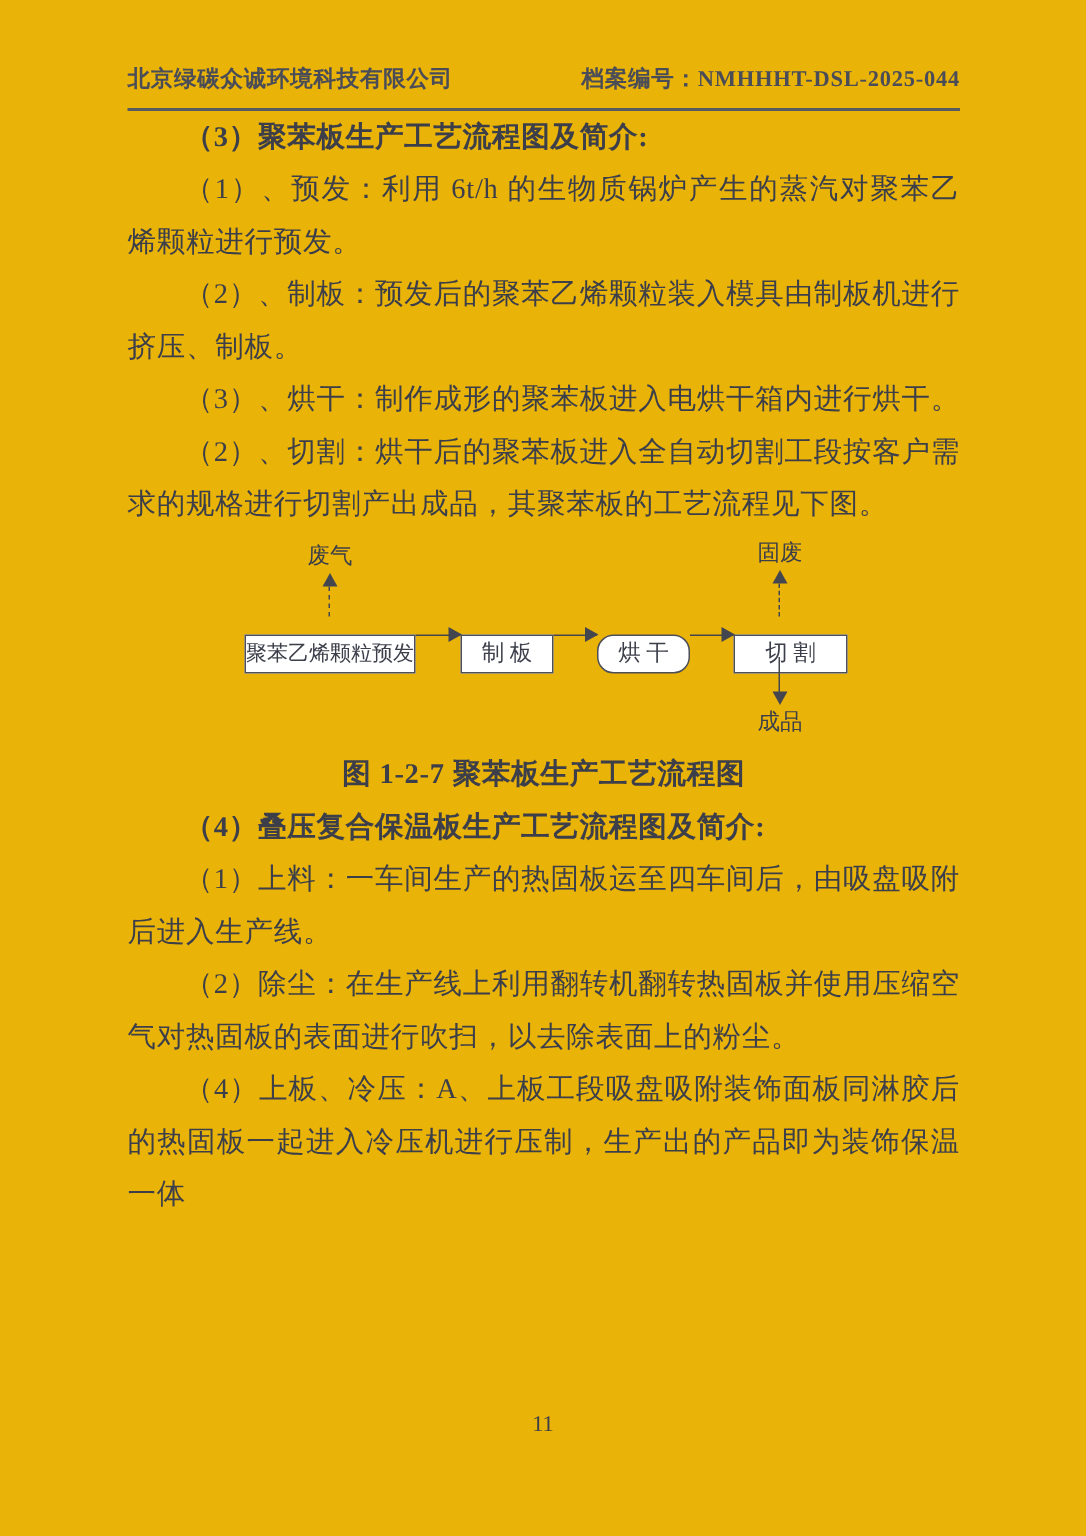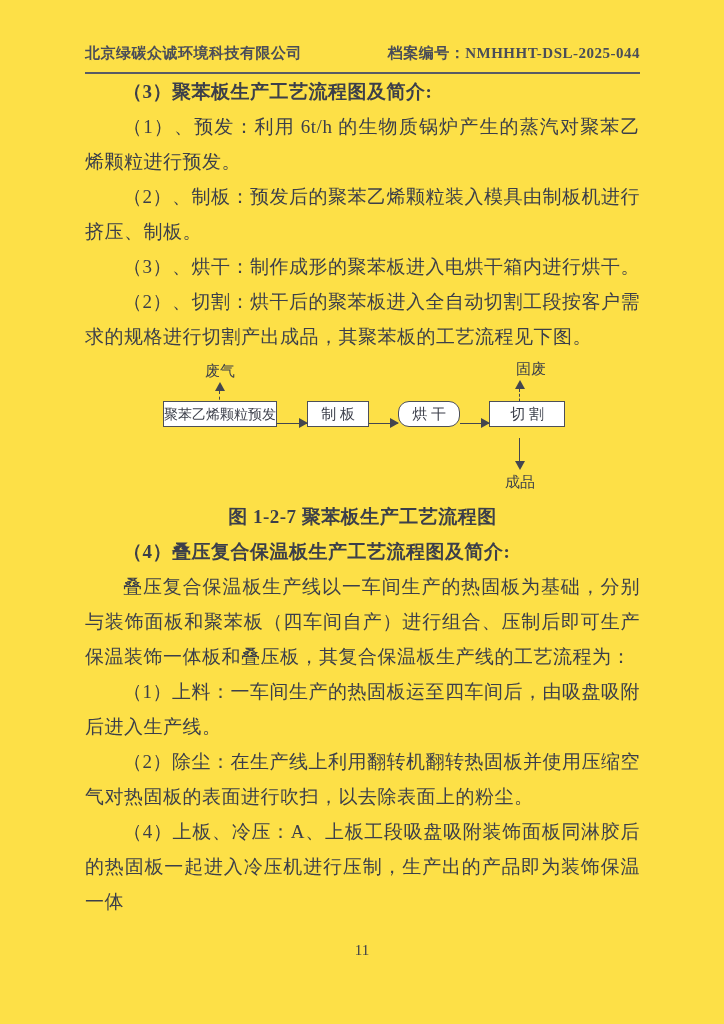--- a/index.html
+++ b/index.html
@@ -4,21 +4,21 @@
 <style>
   * { box-sizing: border-box; margin: 0; padding: 0; }
   html, body { background: #ffffff; }
   body {
     width: 724px; height: 1024px;
     position: relative;
     font-family: "Liberation Serif", "DejaVu Serif", serif;
     color: #3c3f4a;
     overflow: hidden;
   }
-  .page { position: absolute; inset: 0; background: #fde047; }
+  .page { position: absolute; inset: 0; background: #eab308; }
 
   
   .header {
     margin: 44px 84px 0 85px;
     display: flex; justify-content: space-between; align-items: flex-end;
     padding-bottom: 9px;
     border-bottom: 2px solid #585b64;
     font-size: 15px; line-height: 19px;
     font-weight: bold; color: #4a4d58;
     letter-spacing: 0.5px;
@@ -36,21 +36,21 @@
   .heading { font-weight: bold; }
   .caption { text-align: center; text-indent: 0 !important; font-weight: bold; }
 
   
   .diagram { position: relative; height: 145px; font-size: 15px; letter-spacing: 0; }
   .dg-label {
     position: absolute; width: 60px; text-align: center;
     line-height: 18px; color: #3c3f4a;
   }
   .dg-box {
-    position: absolute; top: 47px; height: 26px;
+    position: absolute; top: 69px; height: 26px;
     border: 1.5px solid #4d4f58; background: #ffffff;
     display: flex; align-items: center; justify-content: center;
     white-space: nowrap; color: #3c3f4a;
   }
   .dg-box.wide { font-size: 14px; letter-spacing: 0; }
   .harrow { position: absolute; top: 69px; height: 0; border-top: 1.6px solid #44464f; }
   .harrow .tri-right {
     position: absolute; right: -1px; top: -6px;
     width: 0; height: 0;
     border-top: 5px solid transparent; border-bottom: 5px solid transparent;
@@ -94,21 +94,21 @@
     <p>（2）、制板：预发后的聚苯乙烯颗粒装入模具由制板机进行挤压、制板。</p>
     <p>（3）、烘干：制作成形的聚苯板进入电烘干箱内进行烘干。</p>
     <p>（2）、切割：烘干后的聚苯板进入全自动切割工段按客户需求的规格进行切割产出成品，其聚苯板的工艺流程见下图。</p>
 
     <div class="diagram">
 
       <div class="dg-label" style="left:105px; top:8px;">废气</div>
       <div class="tri-up" style="left:130px; top:28px;"></div>
       <div class="vdash" style="left:134px; top:37px; height:20px;"></div>
 
-      <div class="dg-label" style="left:416px; top:6px;">固废</div>
+      <div class="dg-label" style="left:405px; top:6px;">固废</div>
       <div class="tri-up" style="left:430px; top:26px;"></div>
       <div class="vdash" style="left:434px; top:35px; height:22px;"></div>
 
       <div class="dg-box wide" style="left:78px; width:114px;">聚苯乙烯颗粒预发</div>
       <div class="dg-box" style="left:222px; width:62px;">制 板</div>
       <div class="dg-box" style="left:313px; width:62px;border-radius:11px;">烘 干</div>
       <div class="dg-box" style="left:404px; width:76px;">切 割</div>
 
       <div class="harrow" style="left:192px; width:30px;">
           <span class="tri-right"></span>
@@ -121,21 +121,20 @@
         </div>
 
       <div class="vline" style="left:434px; top:84px; height:24px;"></div>
       <div class="tri-down" style="left:430px; top:107px;"></div>
       <div class="dg-label" style="left:405px; top:119px;">成品</div>
     </div>
 
     <p class="caption">图 1-2-7 聚苯板生产工艺流程图</p>
 
     <p class="heading">（4）叠压复合保温板生产工艺流程图及简介:</p>
-    <p>叠压复合保温板生产线以一车间生产的热固板为基础，分别与装饰面板和聚苯板（四车间自产）进行组合、压制后即可生产保温装饰一体板和叠压板，其复合保温板生产线的工艺流程为：</p>
     <p>（1）上料：一车间生产的热固板运至四车间后，由吸盘吸附后进入生产线。</p>
     <p>（2）除尘：在生产线上利用翻转机翻转热固板并使用压缩空气对热固板的表面进行吹扫，以去除表面上的粉尘。</p>
     <p>（4）上板、冷压：A、上板工段吸盘吸附装饰面板同淋胶后的热固板一起进入冷压机进行压制，生产出的产品即为装饰保温一体</p>
 
   </div>
 
   <div class="footer">11</div>
 
 </div>
 

